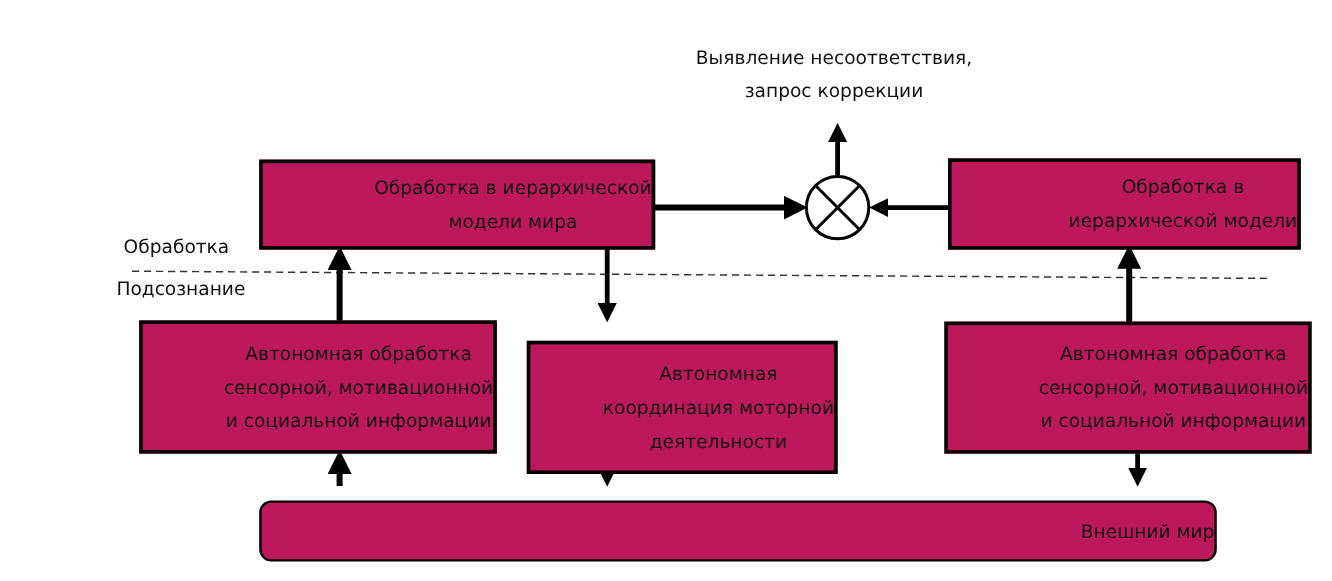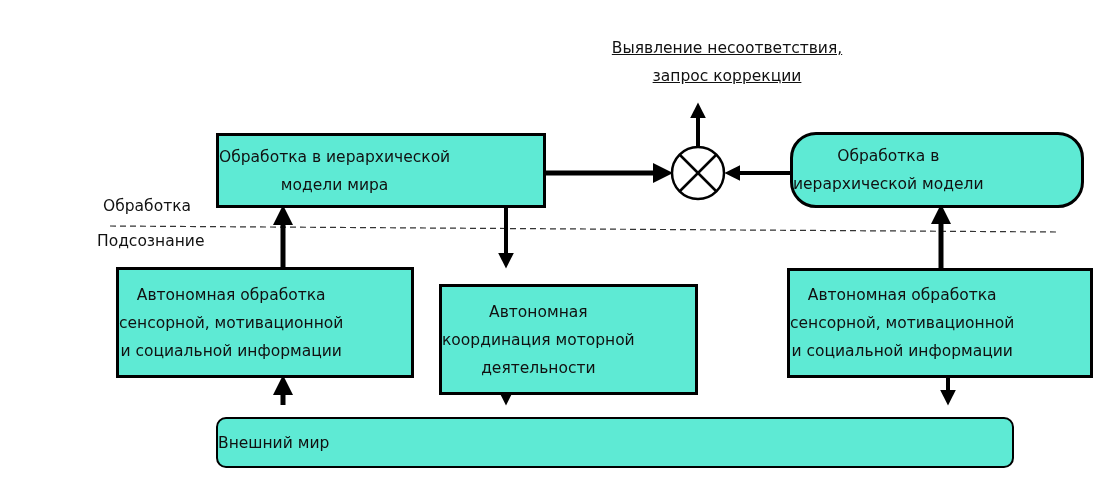--- a/index.html
+++ b/index.html
@@ -1,30 +1,30 @@
 <!DOCTYPE html>
 <html><head>
   <meta charset="utf-8">
   <style>
     html, body { margin: 0; padding: 0; background: #ffffff; }
     body { width: 1110px; height: 484px; position: relative; overflow: hidden;
            font-family: "DejaVu Sans", sans-serif; color: #111; }
-    .box { position: absolute; box-sizing: border-box; border: 3px solid #000; background: #5eead4;
-           display: flex; align-items: center; justify-content: flex-start; text-align: center;
+    .box { position: absolute; box-sizing: border-box; border: 3px solid #000; background: #be185d;
+           display: flex; align-items: center; justify-content: flex-end; text-align: center;
            font-size: 15.5px; line-height: 28px; }
     .box span { display: block; white-space: pre-line; }
     .world { border-width: 2px; border-radius: 10px; }
     .label { position: absolute; font-size: 15.5px; white-space: nowrap; }
     .top-label { position: absolute; font-size: 15.5px; text-align: center; line-height: 28px; white-space: pre-line; }
     svg.overlay { position: absolute; left: 0; top: 0; }
   </style>
 </head>
 <body>
 
-<div class="top-label" style="left:592px; top:34px; width:270px;text-decoration:underline;">Выявление несоответствия,
+<div class="top-label" style="left:560px; top:34px; width:270px;">Выявление несоответствия,
 запрос коррекции</div>
 
 <div class="label" style="left:103px; top:197px;">Обработка</div>
 <div class="label" style="left:97px; top:232px;text-align:right;">Подсознание</div>
 
 <svg class="overlay" width="1110" height="484">
   <defs>
     <marker id="ah" markerWidth="4" markerHeight="4" refX="2.6" refY="2" orient="auto" markerUnits="strokeWidth">
       <path d="M0,0 L4,2 L0,4 z" fill="#000"></path>
     </marker>
@@ -55,21 +55,21 @@
   <line x1="506" y1="378" x2="506" y2="400" stroke="#000" stroke-width="4" marker-end="url(#ah)"></line>
 
   <line x1="948" y1="377" x2="948" y2="400" stroke="#000" stroke-width="4" marker-end="url(#ah)"></line>
 </svg>
 
 <div class="box" style="left:216px; top:133px; width:330px; height:75px;">
   <span>Обработка в иерархической
 модели мира</span>
 </div>
 
-<div class="box" style="left:790px; top:132px; width:294px; height:76px;border-radius:26px;">
+<div class="box" style="left:790px; top:132px; width:294px; height:76px;">
   <span>Обработка в
 иерархической модели</span>
 </div>
 
 <div class="box" style="left:116px; top:267px; width:298px; height:111px;">
   <span>Автономная обработка
 сенсорной, мотивационной
 и социальной информации</span>
 </div>
 

